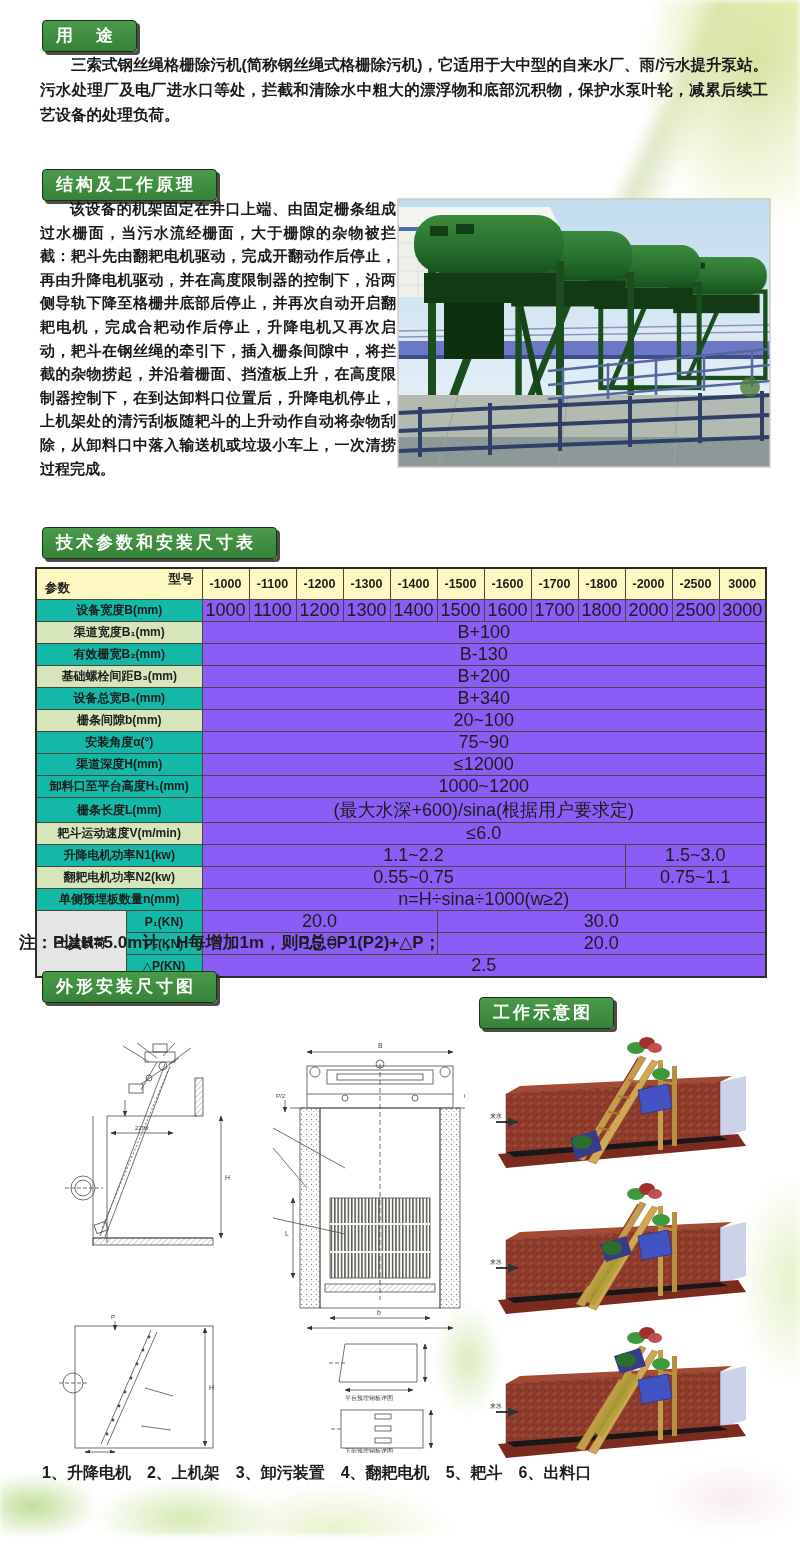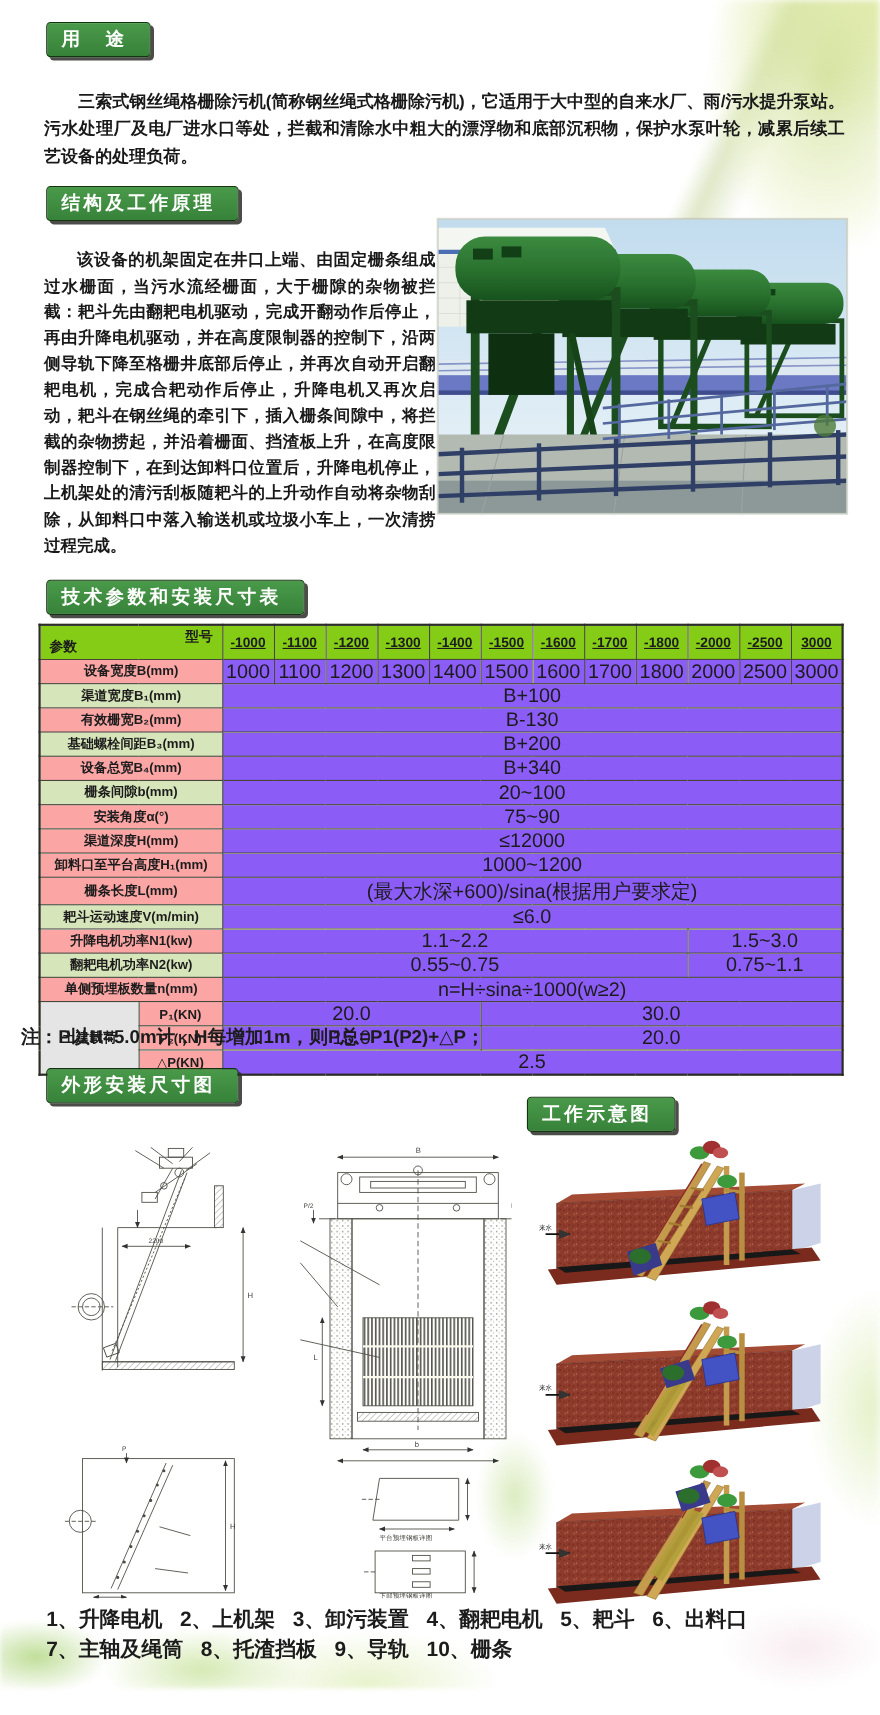--- a/index.html
+++ b/index.html
@@ -30,46 +30,46 @@
 
   .badge{
     position:absolute;display:inline-block;
     background:linear-gradient(180deg,#4a9a4a,#37823a);
     color:#ffffff;font-weight:bold;font-size:17px;letter-spacing:3px;
     padding:3px 20px 4px 13px;border:1px solid #12340f;border-radius:4px;
     box-shadow:3px 3px 0 rgba(45,45,40,.85);white-space:nowrap;
   }
   .para{
     position:absolute;font-size:15.5px;line-height:25px;font-weight:600;
-    text-align:justify;color:#191919;margin-top:28px;
+    text-align:justify;color:#191919;
   }
   .indent{ text-indent:2em; }
 
   .photo{position:absolute;left:398px;top:199px;width:372px;height:268px;
     box-shadow:0 0 0 1px rgba(160,160,150,.4);}
 
   .spec-table-wrap{position:absolute;left:35px;top:567px;}
   table.spec{border-collapse:collapse;table-layout:fixed;width:730px;border:2px solid #2c2c26;background:#fbfcee;}
   table.spec td{border:1px solid #46463c;text-align:center;vertical-align:middle;overflow:hidden;white-space:nowrap;padding:0 1px;}
-  tr.hdr td{height:30px;background:#84cc16;font-weight:600;font-size:12.5px;text-decoration:underline;}
+  tr.hdr td{height:30px;background:#fef9c3;font-weight:600;font-size:12.5px;}
   td.corner{position:relative;
     background:
       linear-gradient(to bottom right, transparent calc(50% - 1px), #50504a calc(50% - 1px), #50504a calc(50% + 1px), transparent calc(50% + 1px)),
       #eff2da;}
   td.corner .c-tr{position:absolute;top:2px;right:8px;font-size:12.5px;font-weight:600;}
   td.corner .c-bl{position:absolute;bottom:2px;left:8px;font-size:12.5px;font-weight:600;}
   table.spec tr.body td{height:19px;}
-  td.label{font-size:12px;font-weight:600;background:#fca5a5;}
+  td.label{font-size:12px;font-weight:600;background:#14b8a6;}
   td.label.g{background:#d7e5ba;margin-left:28px;}
   td.val{font-size:18px;background:#8b5cf6;}
   td.group{font-size:12.5px;font-weight:600;background:#e5e5e5;}
 
   .note{position:absolute;left:19px;top:931px;font-size:17px;font-weight:600;}
 
-  .legend{position:absolute;left:42px;top:1459px;width:720px;font-size:19px;font-weight:600;line-height:27px;}
+  .legend{position:absolute;left:42px;top:1459px;width:720px;font-size:16px;font-weight:600;line-height:27px;}
   .legend span{margin-right:16px;white-space:nowrap;}
 
   svg text{font-family:"Liberation Sans","DejaVu Sans",sans-serif;}
   .drawings{position:absolute;left:45px;top:1038px;}
   .render{position:absolute;left:488px;}
 </style>
 </head>
 <body>
 
 <svg width="0" height="0" style="position:absolute">
@@ -554,14 +554,13 @@
     <ellipse cx="138" cy="38" rx="10" ry="7" fill="#2c6e2c"></ellipse>
   </g>
   <g>
     <line x1="8" y1="90" x2="30" y2="90" stroke="#111" stroke-width="1.6" marker-end="url(#ar)"></line>
     <text x="2" y="86" font-size="6" fill="#222">来水</text>
   </g>
 </svg>
 
 <div class="legend">
   <div id="legend-line-1"><span>1、升降电机</span><span>2、上机架</span><span>3、卸污装置</span><span>4、翻耙电机</span><span>5、耙斗</span><span>6、出料口</span></div>
-  <div id="legend-line-2"><span>7、主轴及绳筒</span><span>8、托渣挡板</span><span>9、导轨</span><span>10、栅条</span></div>
 </div>
 
 </body></html>

